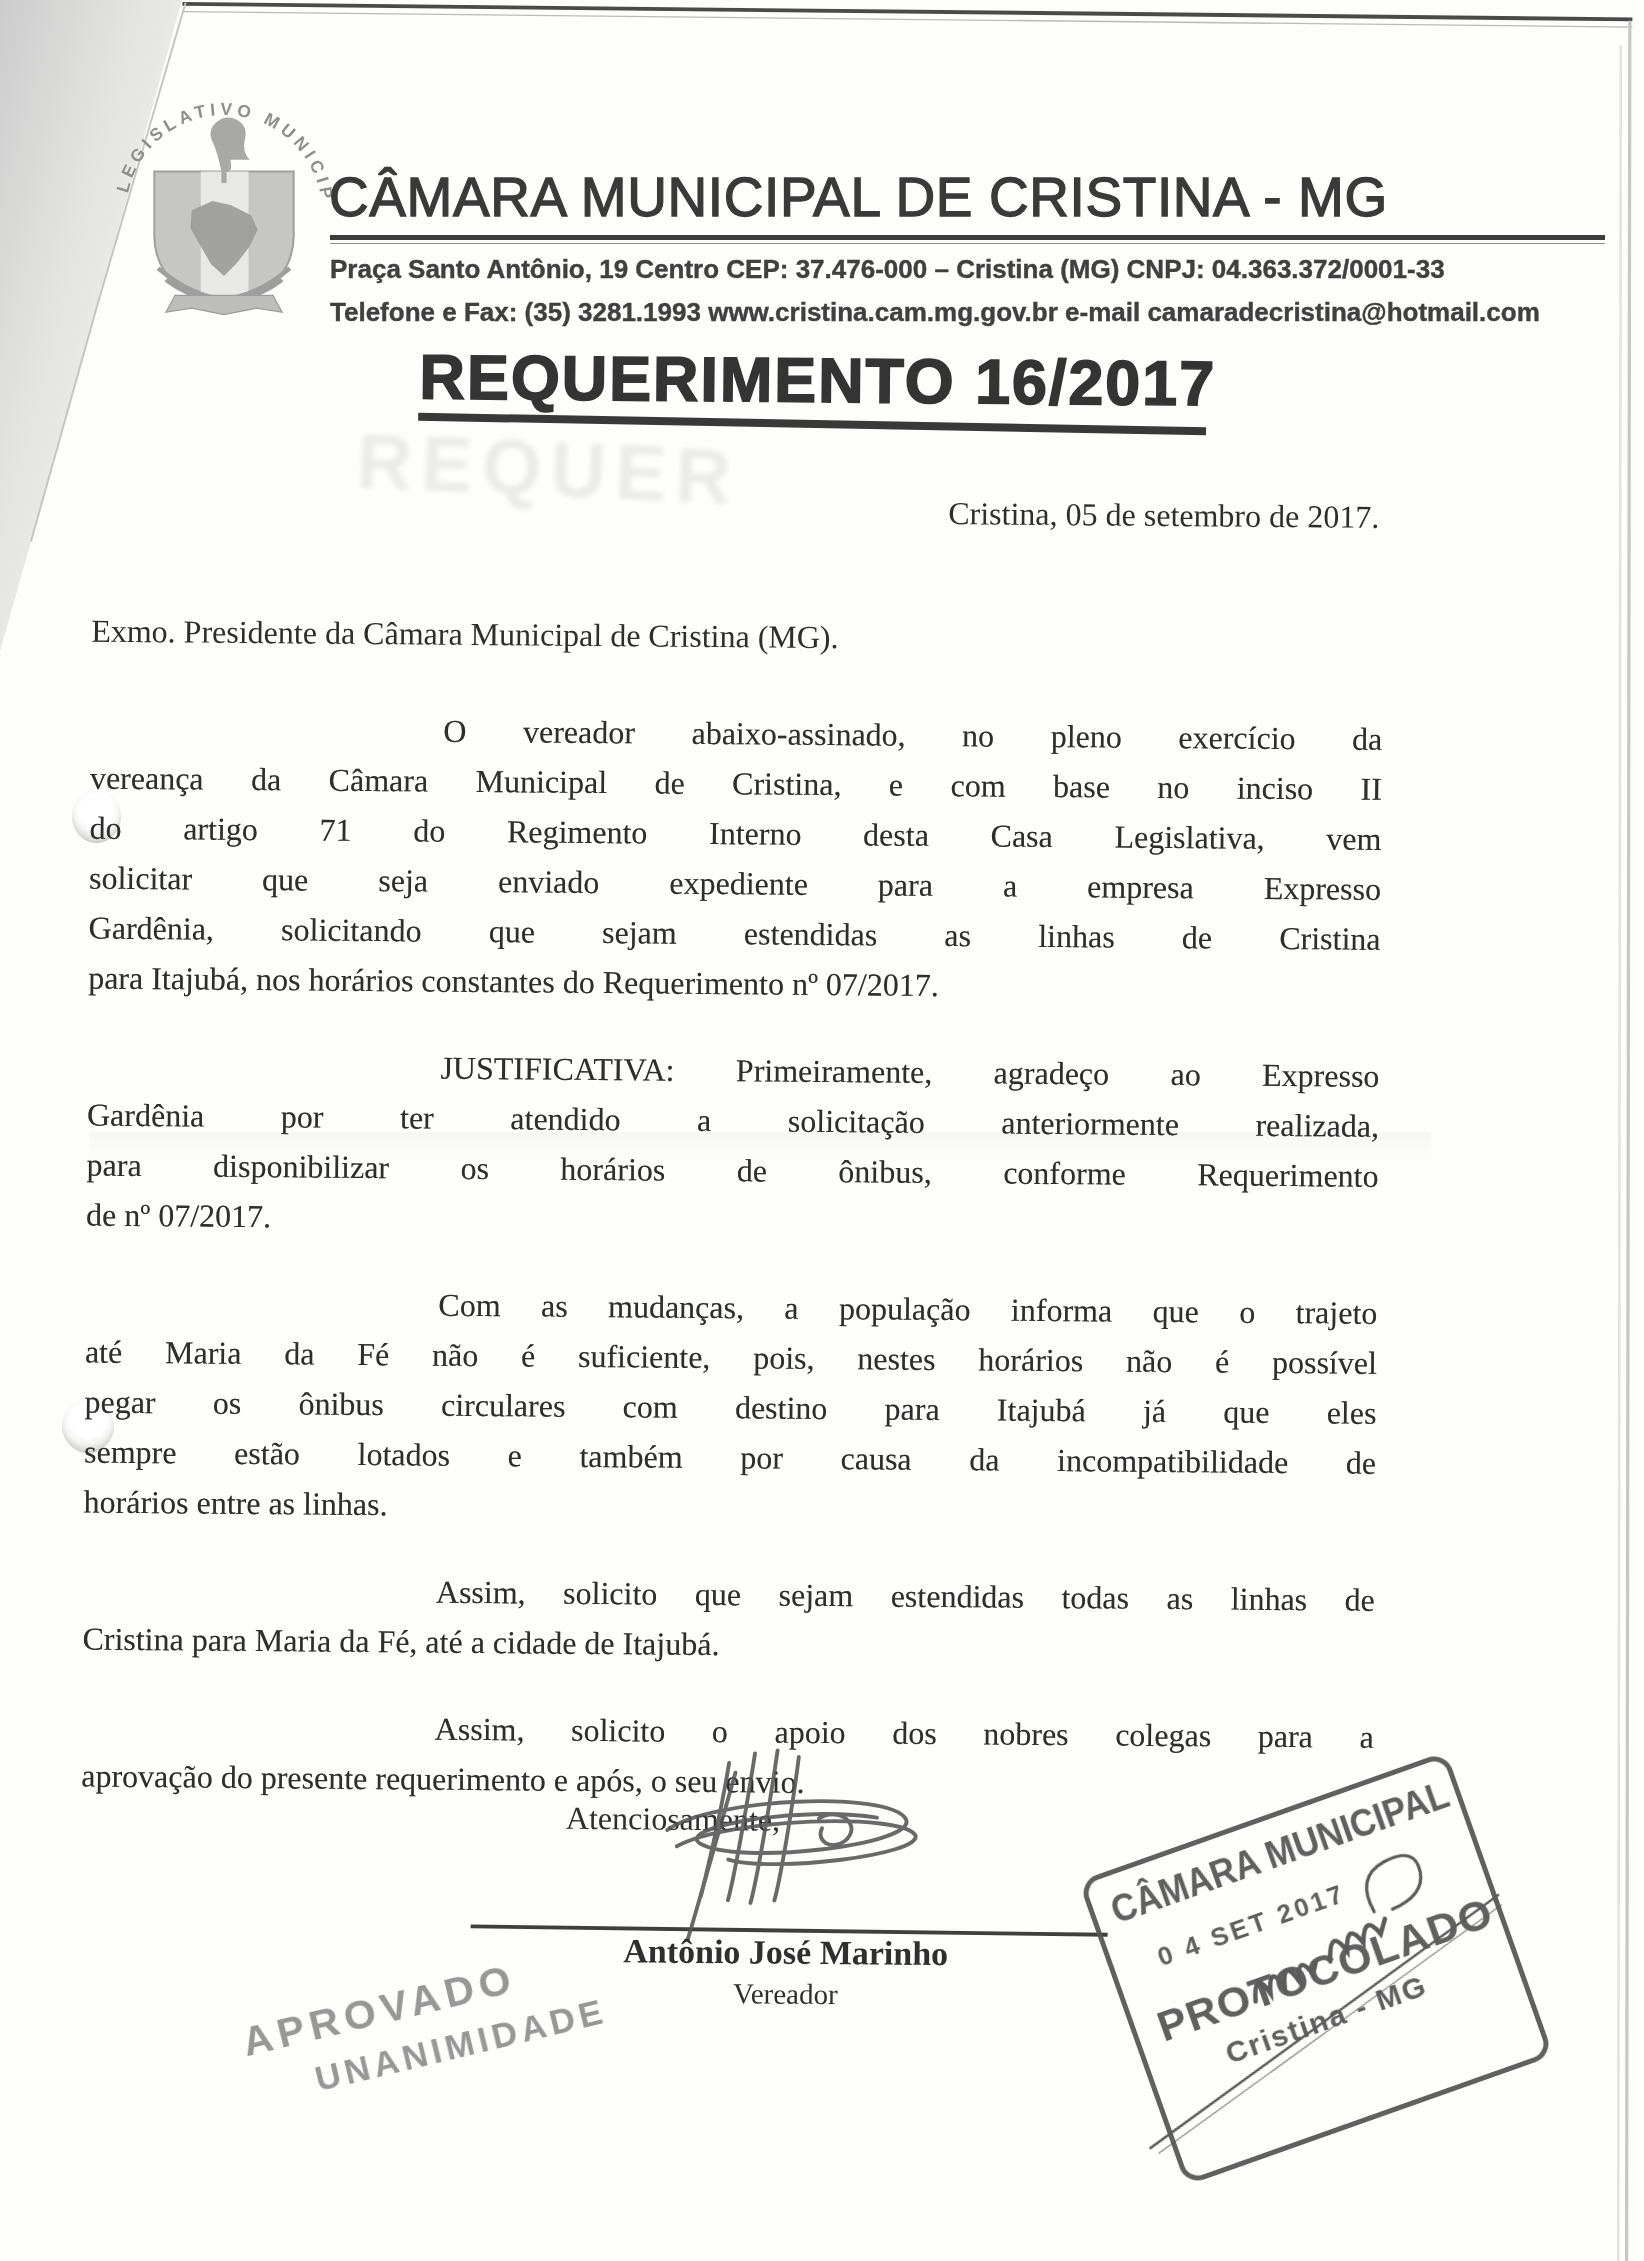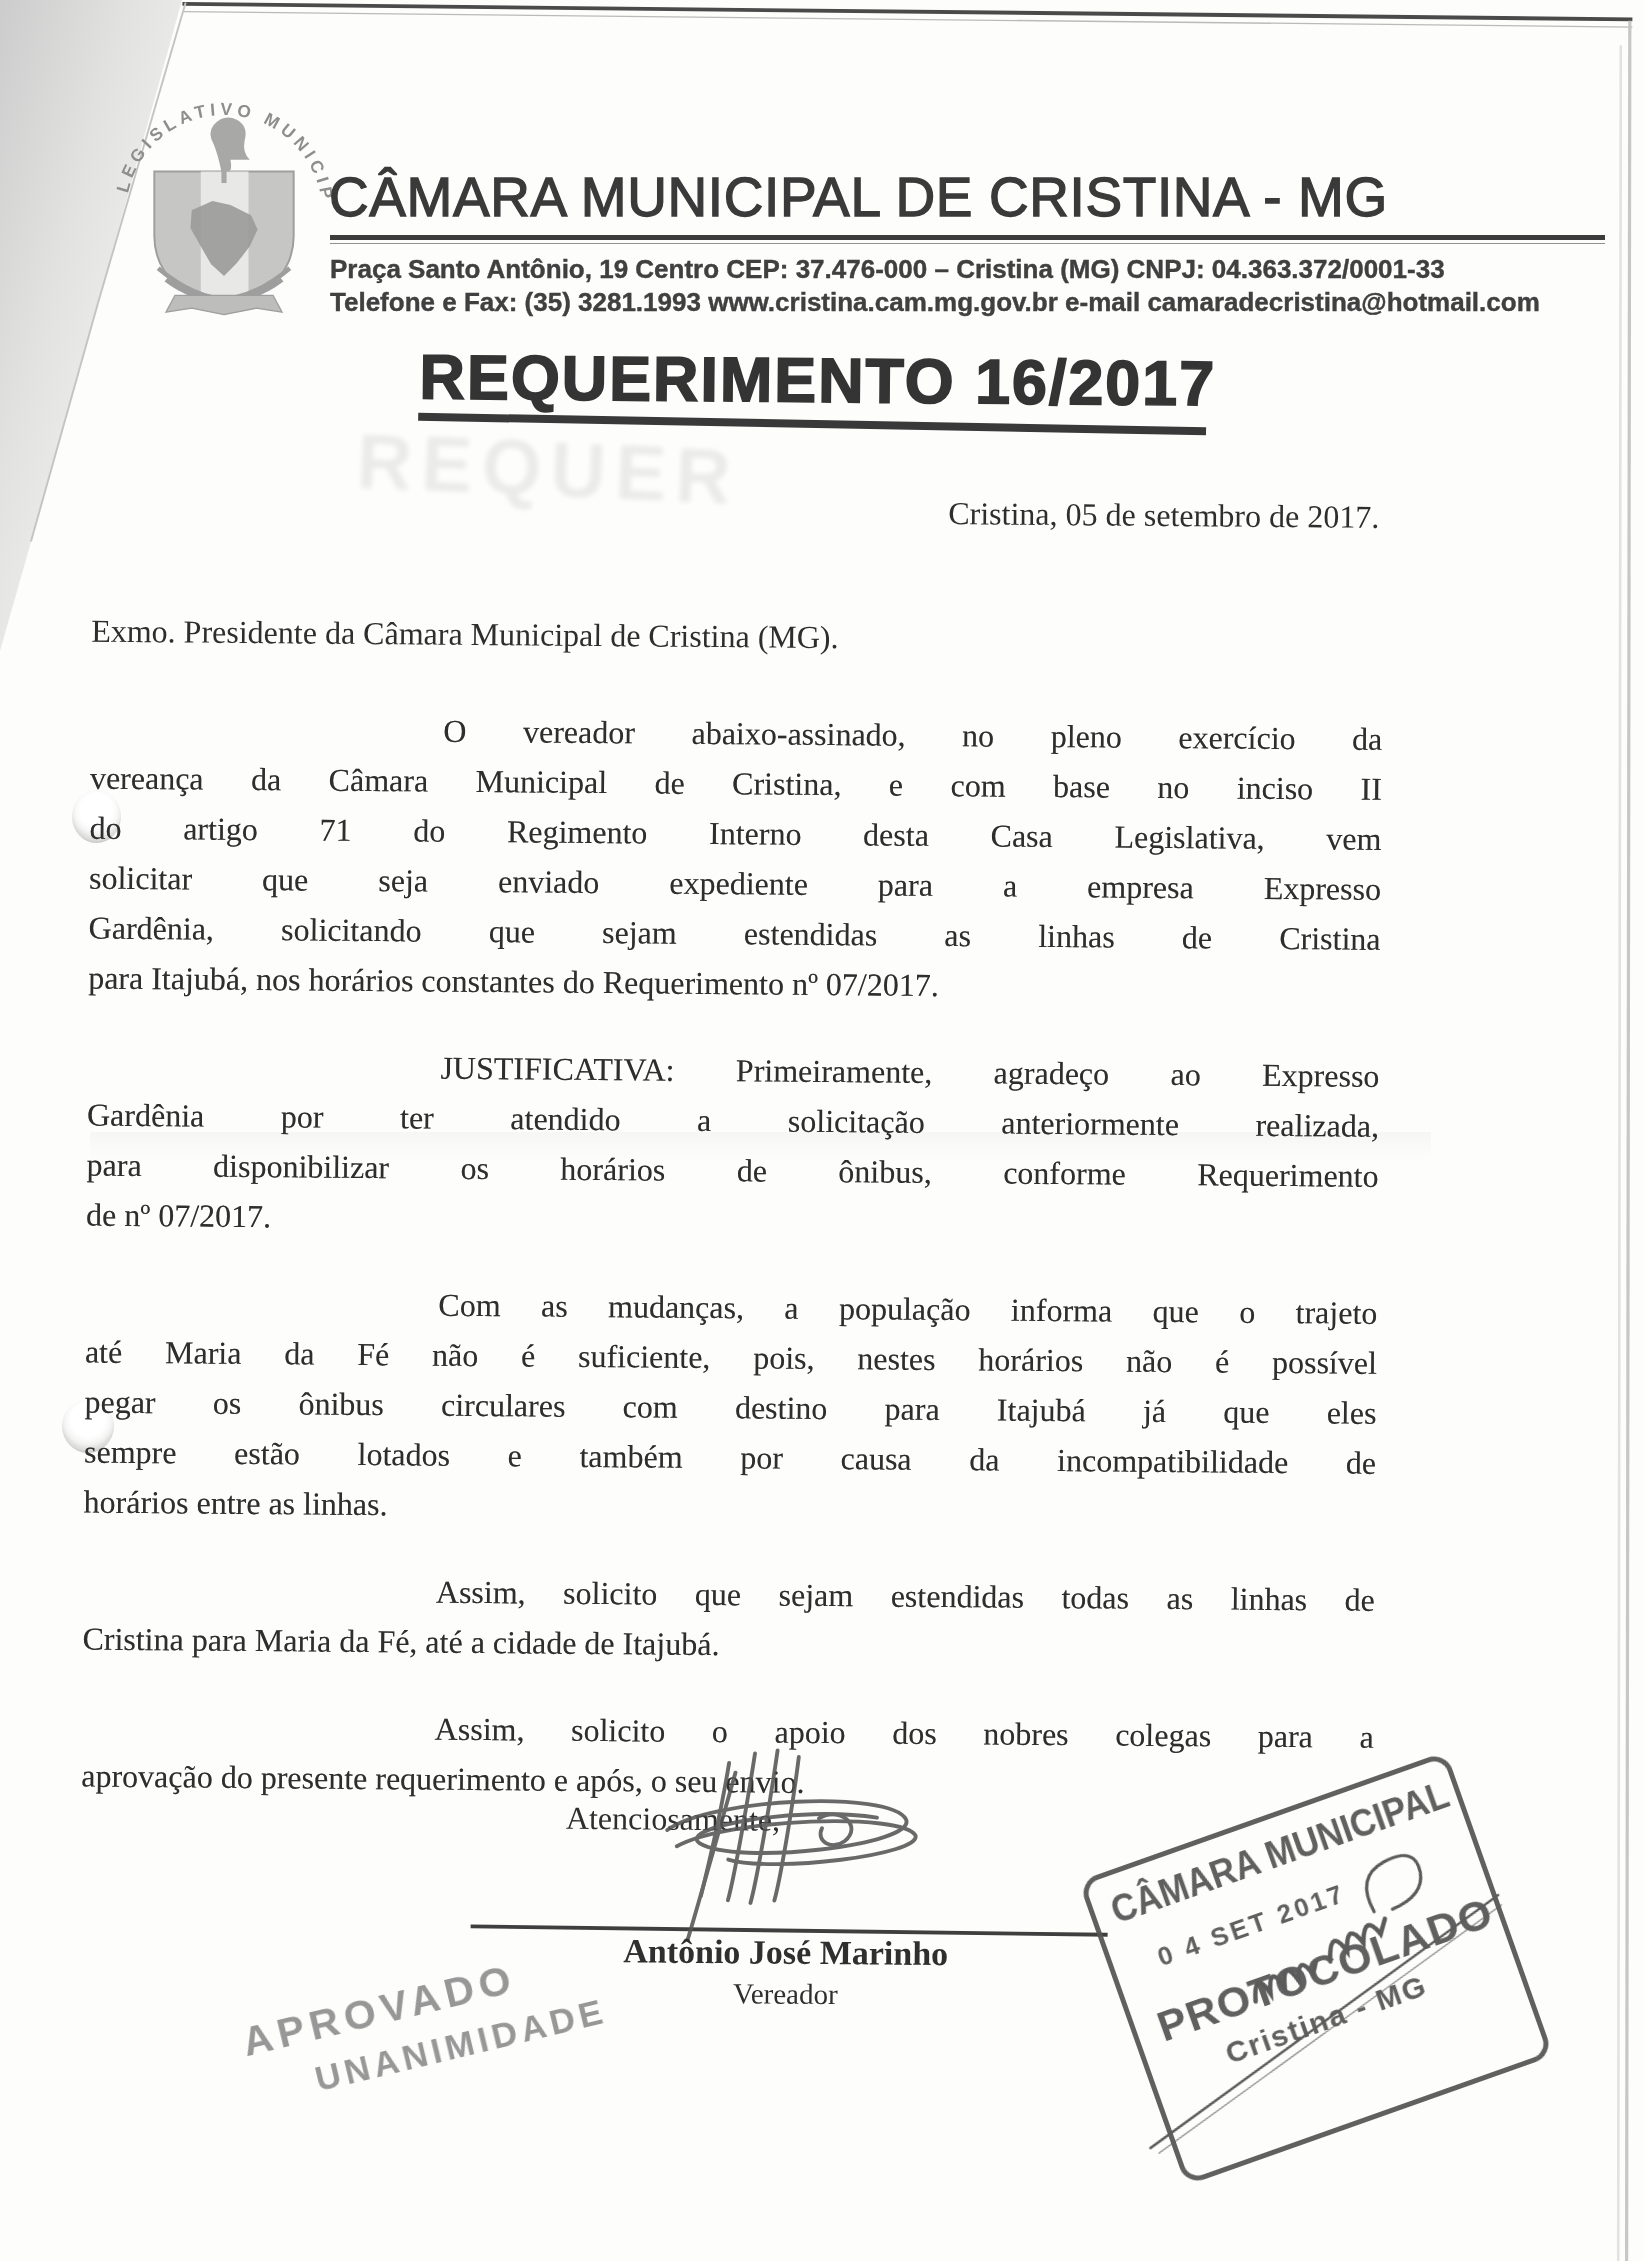--- a/index.html
+++ b/index.html
@@ -21,21 +21,21 @@
     background:linear-gradient(rgba(90,90,90,.045),rgba(90,90,90,0));}
 
   
   .seal{left:104px;top:63px;width:240px;height:253px;}
   .org-name{left:329px;top:165px;font-family:"Liberation Sans","DejaVu Sans",sans-serif;
     font-weight:normal;font-size:55px;color:#3a3a3a;-webkit-text-stroke:1.3px #3a3a3a;letter-spacing:0.6px;}
   .rule-thick{left:330px;top:235px;width:1275px;height:5.2px;background:#3c3c3c;}
   .rule-thin{left:330px;top:243px;width:1275px;height:1.3px;background:#909090;}
   .addr{left:330px;font-family:"Liberation Sans","DejaVu Sans",sans-serif;font-weight:bold;
     font-size:26px;color:#404040;-webkit-text-stroke:0.4px #404040;}
-  .addr1{top:254px;} .addr2{top:287px;}
+  .addr1{top:254px;} .addr2{top:297px;}
 
   
   .letter{position:absolute;left:0;top:0;width:1644px;height:2261px;
     transform:rotate(.5deg);transform-origin:822px 322px;}
   .doc-title{left:420px;top:344px;font-family:"Liberation Sans","DejaVu Sans",sans-serif;
     font-weight:bold;font-size:63px;color:#343434;-webkit-text-stroke:1.6px #343434;letter-spacing:1.9px;}
   .title-underline{left:419px;top:420px;width:788px;height:8.4px;background:#393939;transform:rotate(.55deg);}
   .ghost-title{left:358px;top:427px;font-family:"Liberation Sans","DejaVu Sans",sans-serif;
     font-weight:bold;font-size:77px;letter-spacing:9px;color:#000;opacity:.07;filter:blur(2.6px);transform:rotate(2deg);}
   .dateline{right:263px;top:494px;font-size:32px;}

